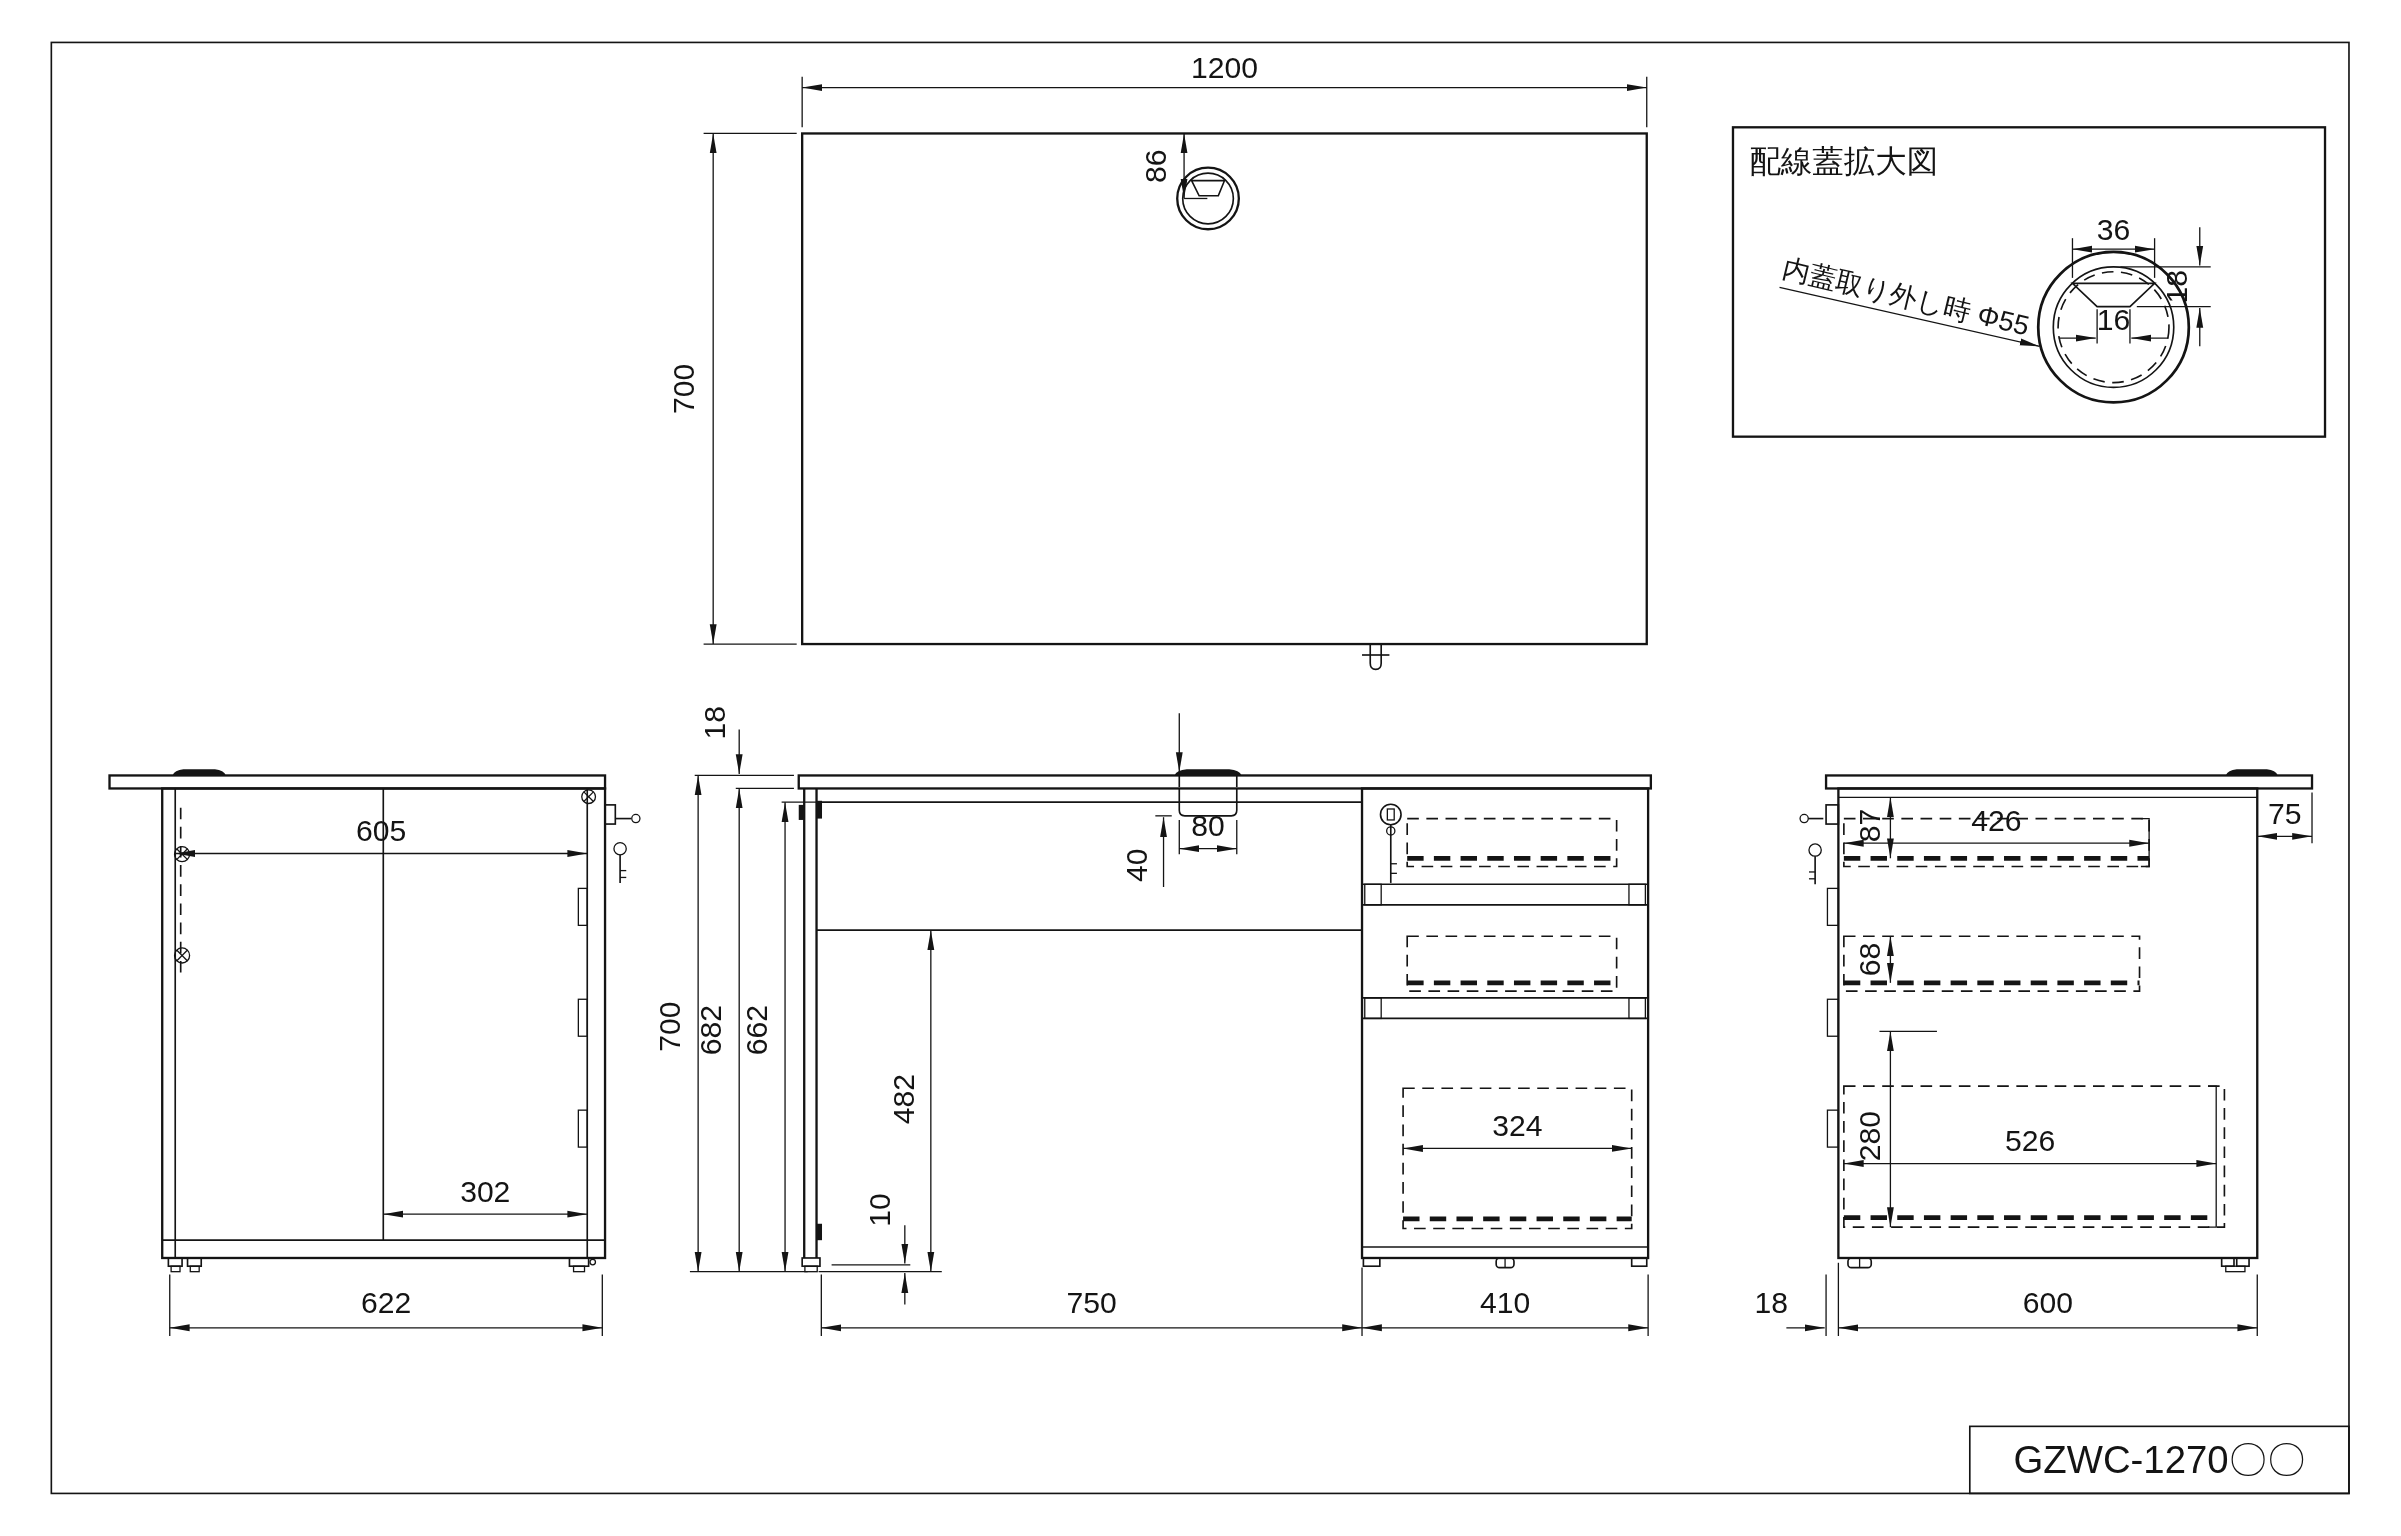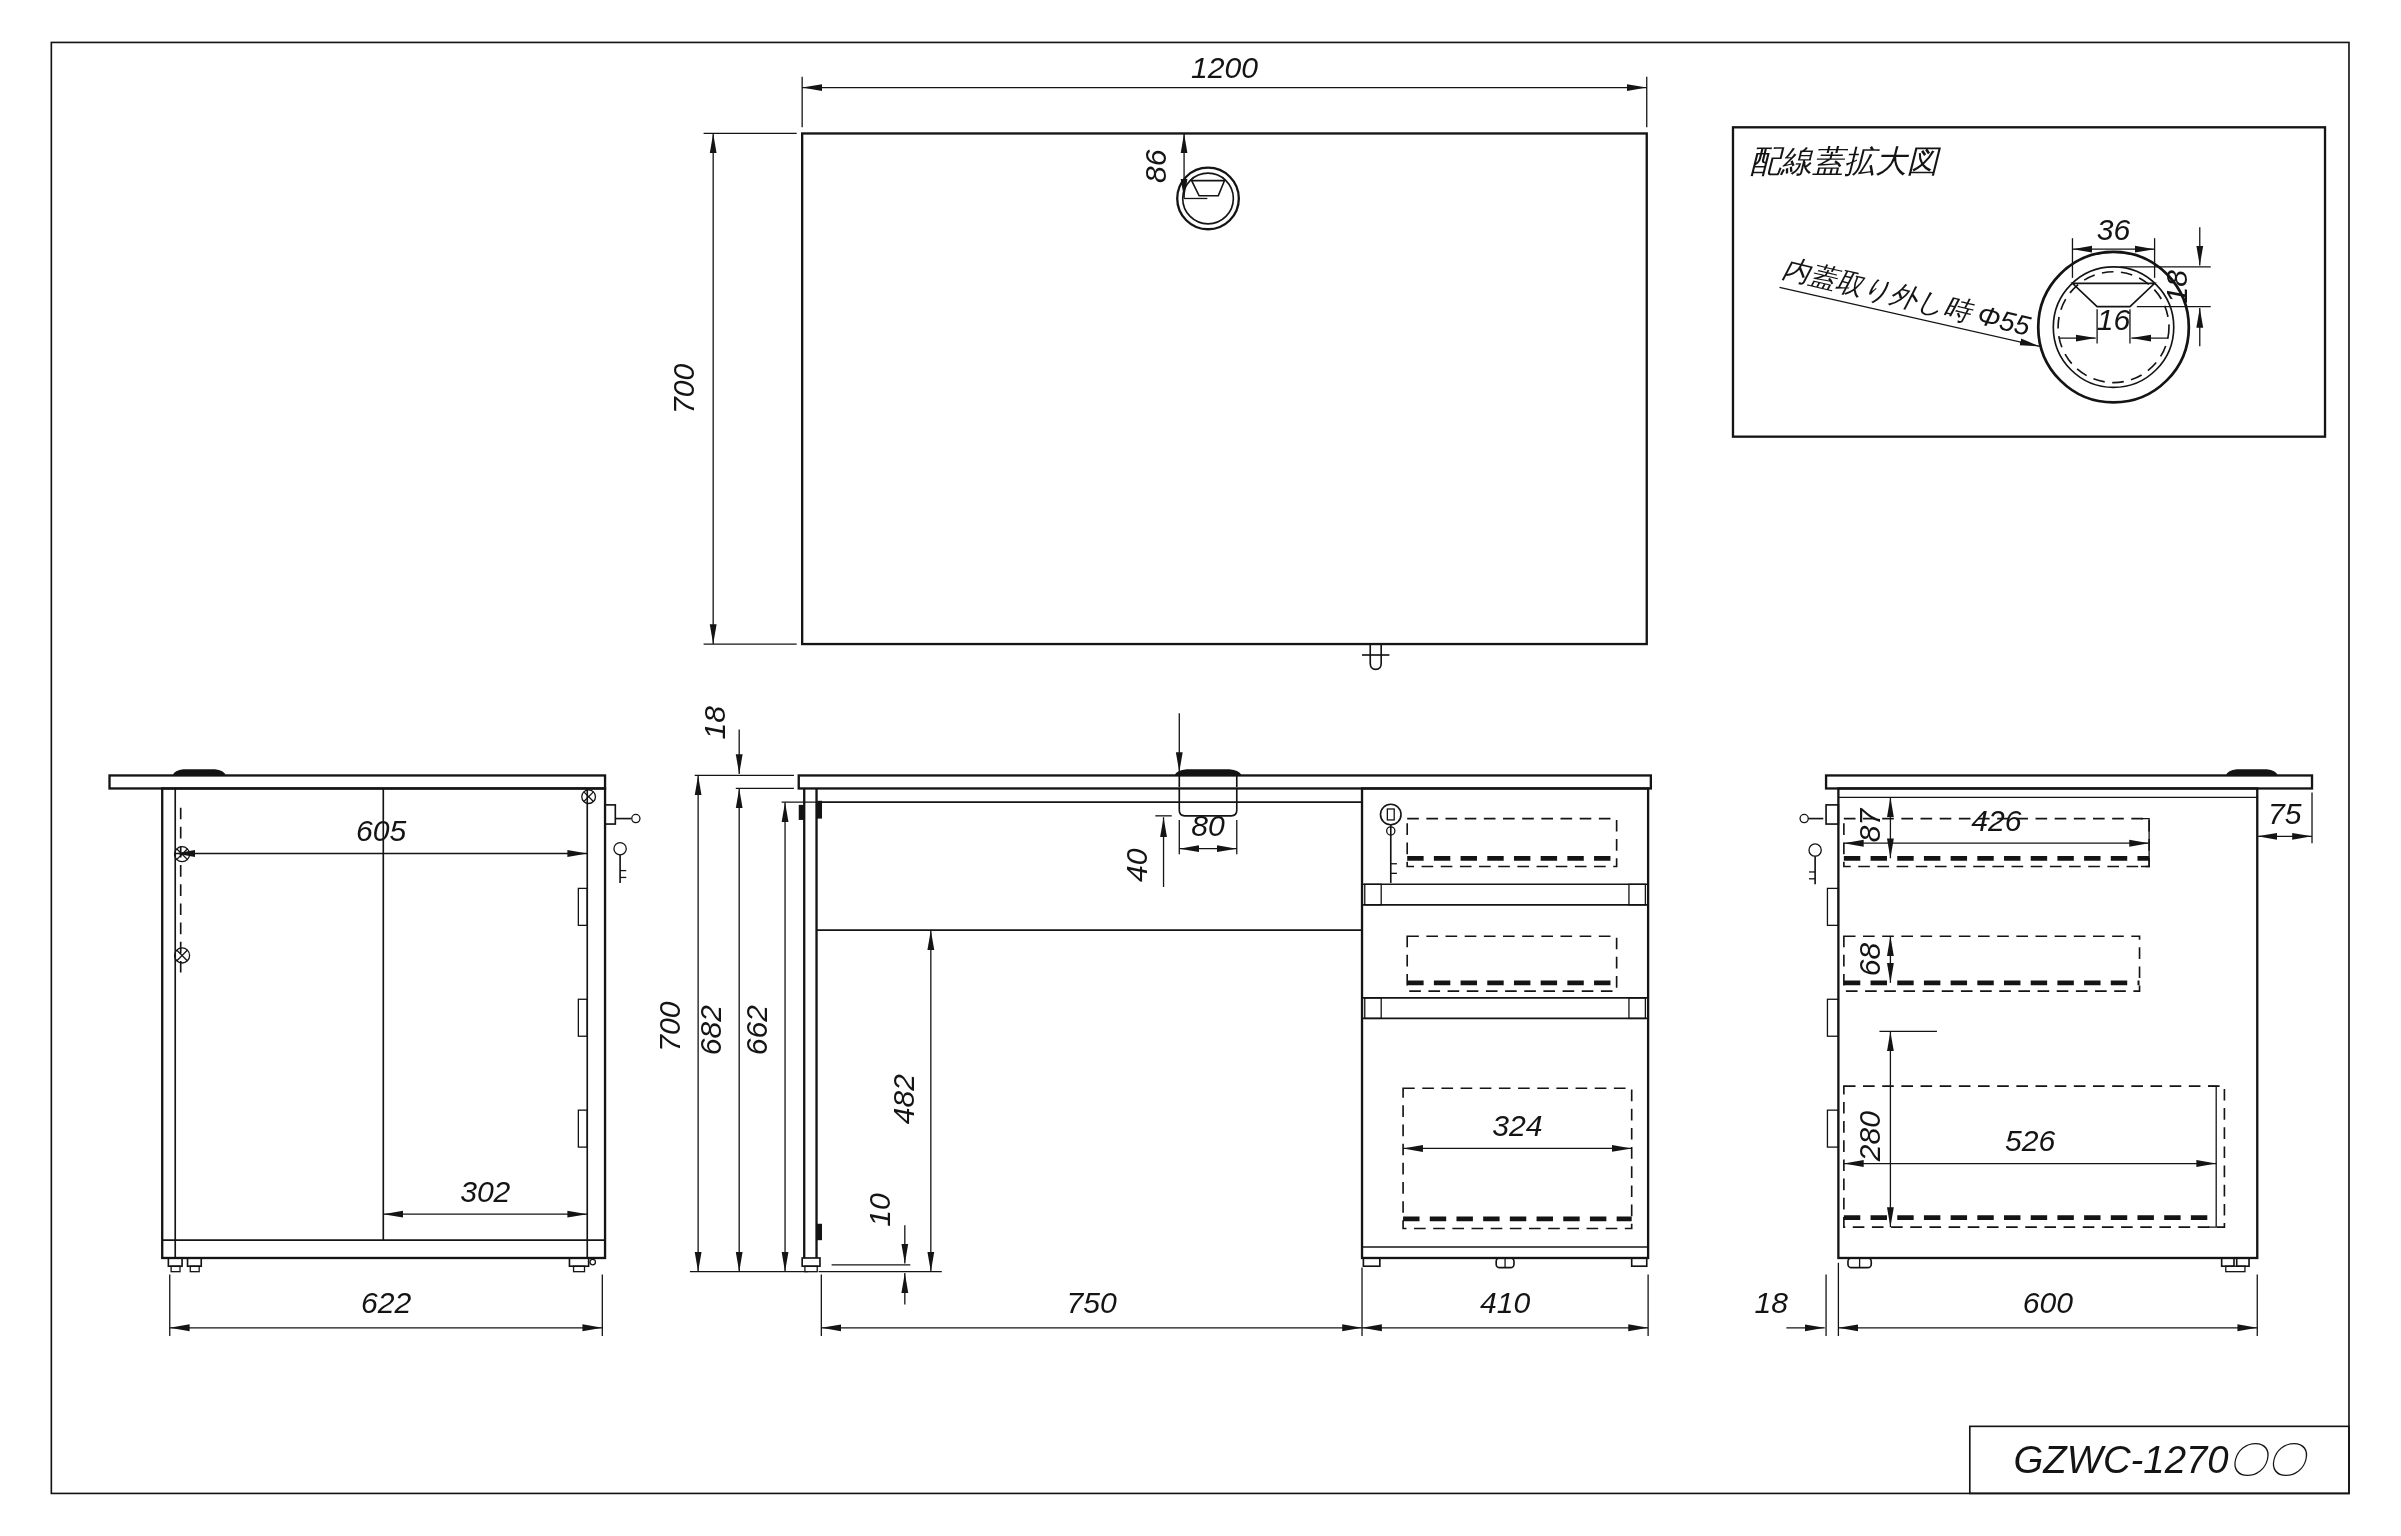--- a/index.html
+++ b/index.html
@@ -1,17 +1,17 @@
 <!DOCTYPE html>
 <html style="--line: #141414; --paper: #ffffff;font-size:11px"><head>
 <meta charset="utf-8">
 <style>
   :root { --line:#141414; --paper:#ffffff; }
   html,body { margin:0; padding:0; background:#e8e8e8; }
-  .sheet { width:100%; max-width:2401px; margin:0 auto; background:var(--paper);font-style:italic; }
+  .sheet { width:100%; max-width:2401px; margin:0 auto; background:var(--paper); }
   svg { display:block; width:100%; height:auto; background:var(--paper); }
   .v  { stroke:var(--line); stroke-width:3.4; fill:none; stroke-linejoin:miter; }
   .v2 { stroke:var(--line); stroke-width:2.4; fill:none; }
   .ext{ stroke:var(--line); stroke-width:1.9; fill:none; }
   .dim{ stroke:var(--line); stroke-width:1.9; fill:none; }
   .dsh{ stroke:var(--line); stroke-width:2.4; fill:none; stroke-dasharray:17 11; }
   .bdsh{ stroke:var(--line); stroke-width:7; fill:none; stroke-dasharray:24 15; }
   .fillb{ fill:var(--line); stroke:none; }
   text { fill:var(--line); font-family:"Liberation Sans","DejaVu Sans",sans-serif; font-size:44px; }
   .mid { text-anchor:middle; }

